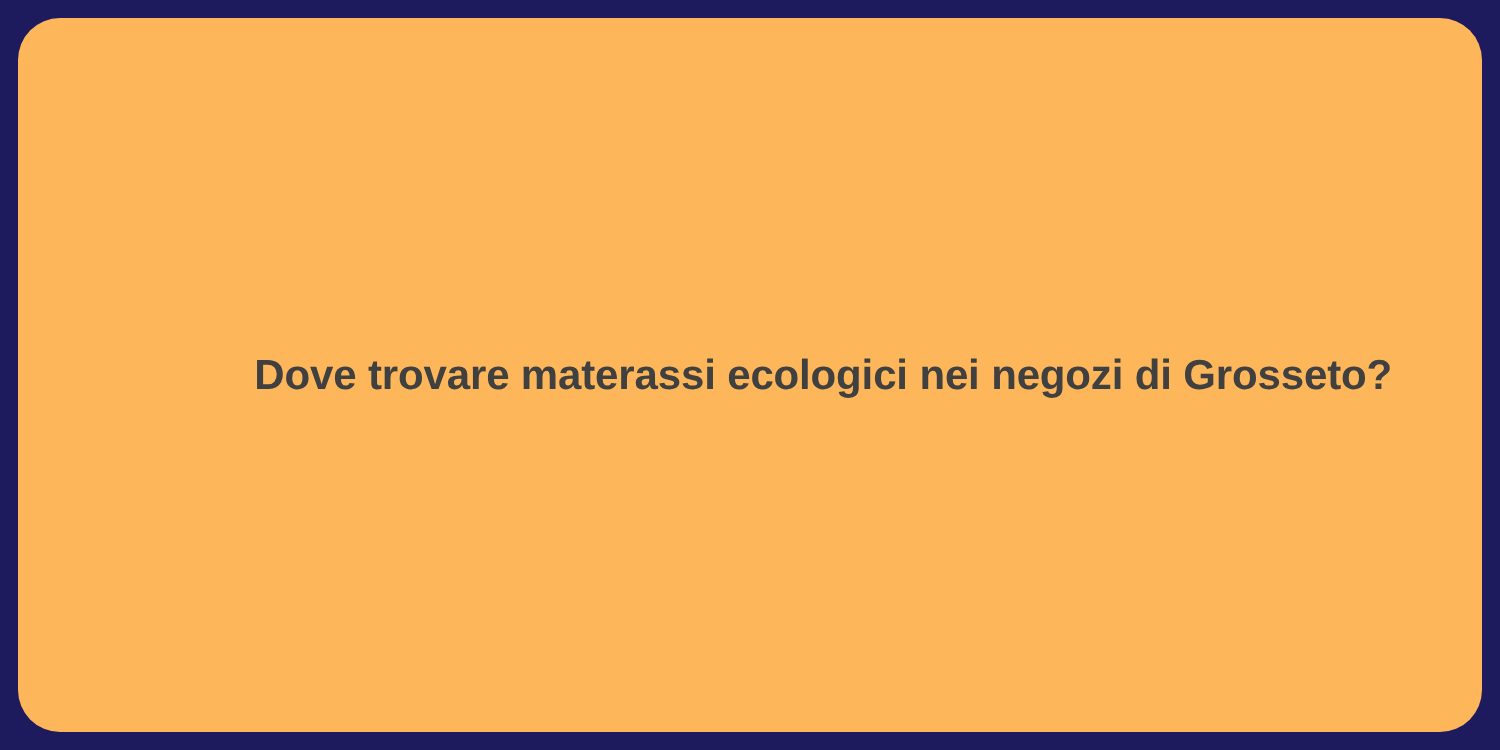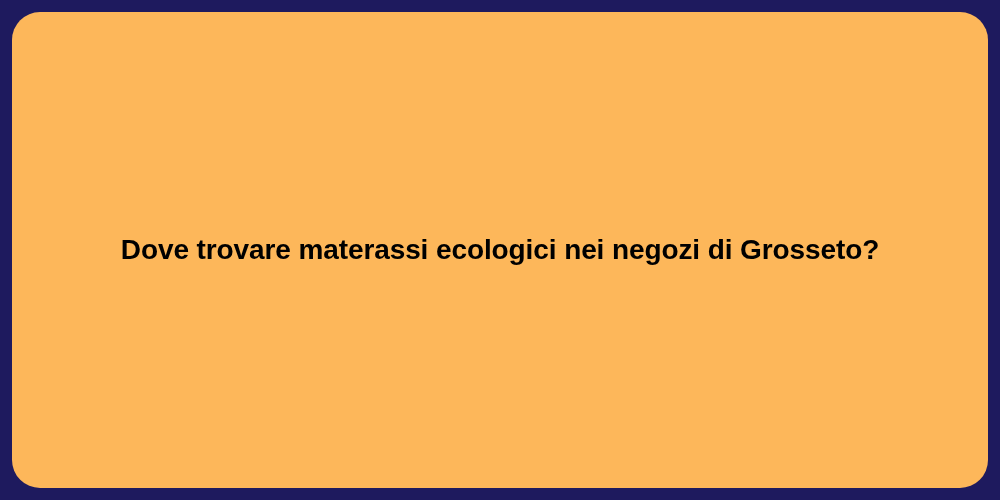--- a/index.html
+++ b/index.html
@@ -34,27 +34,27 @@
     overflow: hidden;
   }
   .card-inner {
     width: 100%;
     padding: 0 60px;
     box-sizing: border-box;
     text-align: center;
   }
   .headline {
     margin: 0;
-    color: #000000;
+    color: #404040;
     font-family: "Liberation Sans", sans-serif;
     font-size: 28px;
     font-weight: bold;
     line-height: 1.3;
     letter-spacing: -0.1px;
-    text-align: center;
+    text-align: right;
     white-space: nowrap;
   }
 </style>
 </head>
 <body>
 
 <div class="page">
   <div class="card">
     <div class="card-inner">
       <h1 class="headline">Dove trovare materassi ecologici nei negozi di Grosseto?</h1>

